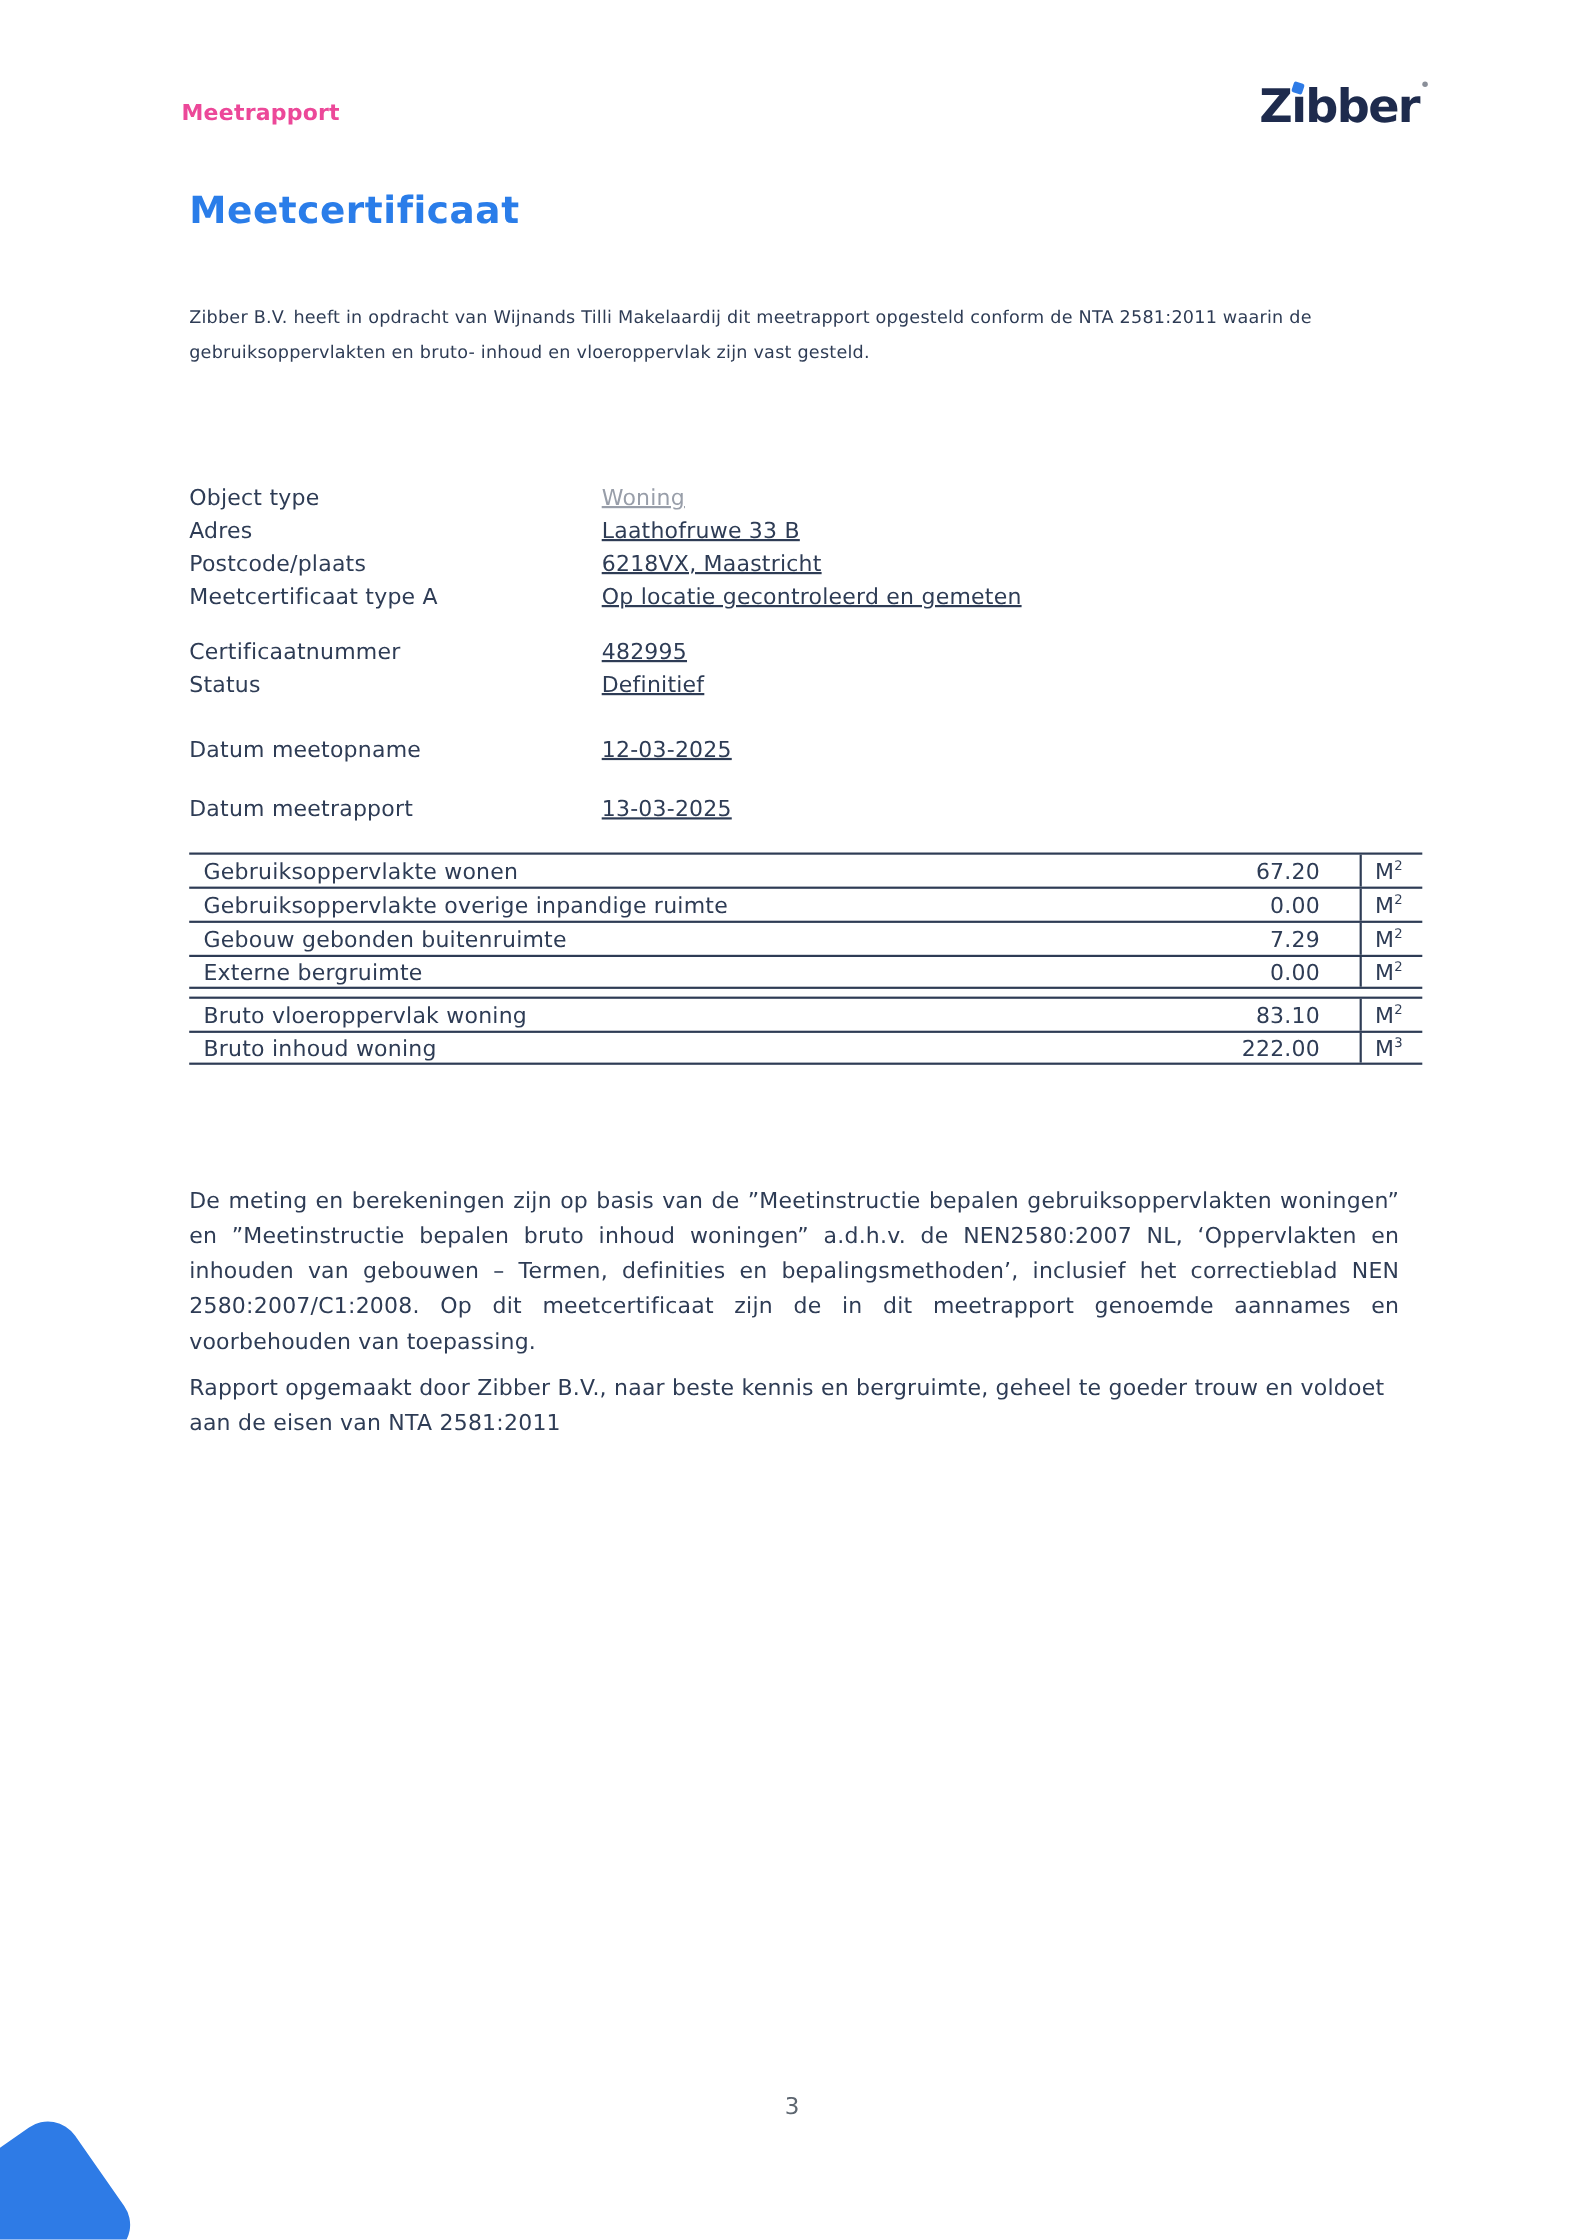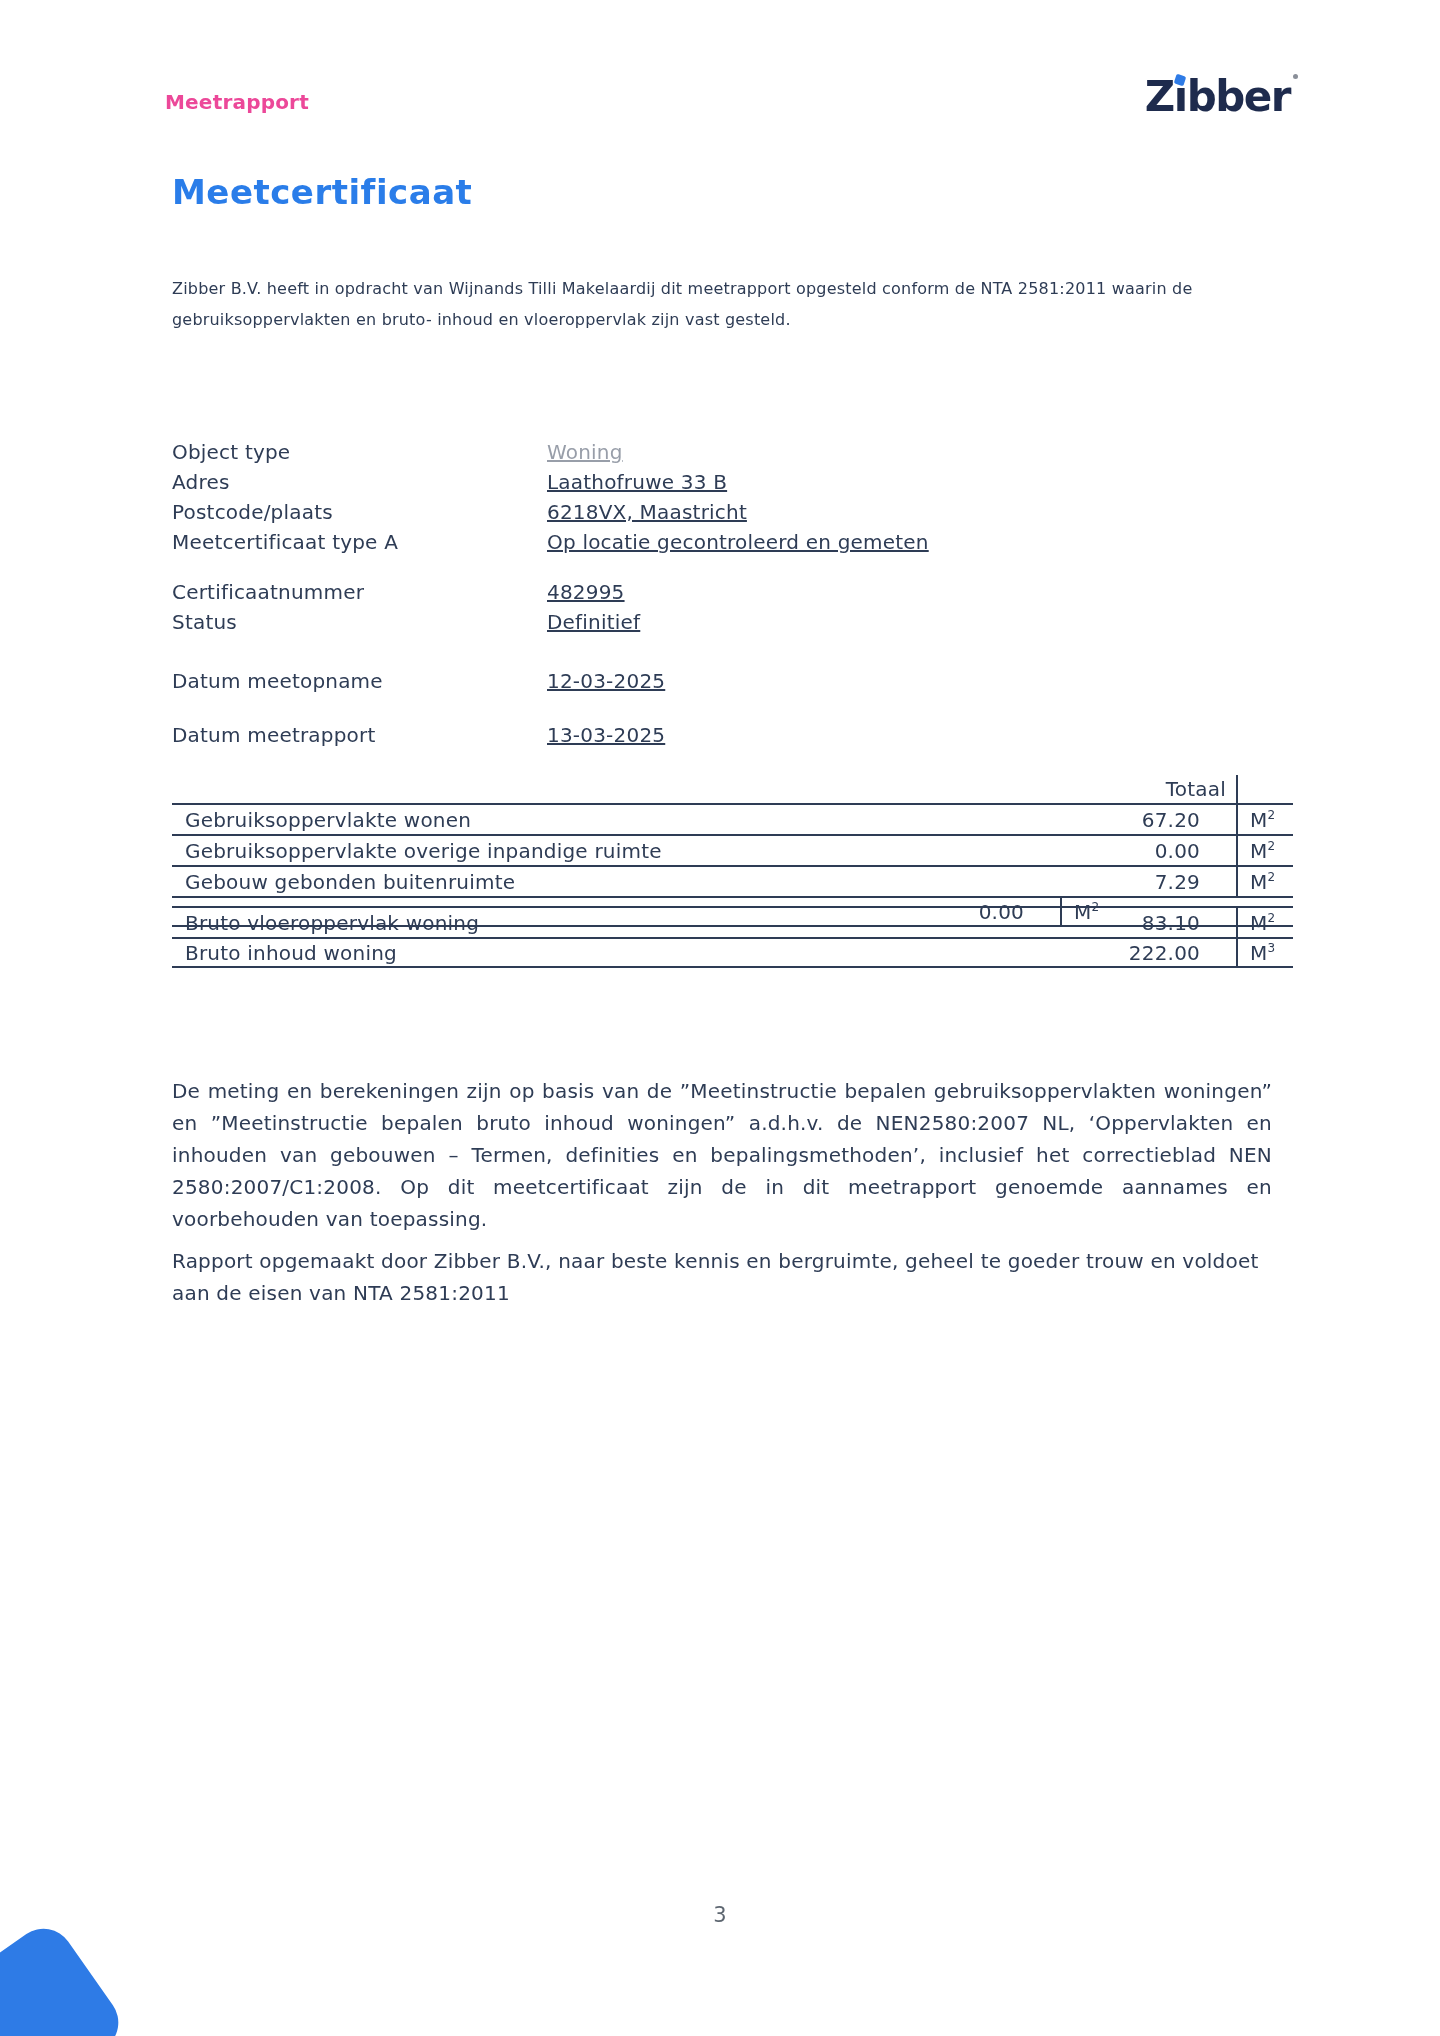--- a/index.html
+++ b/index.html
@@ -142,25 +142,20 @@
       <span class="val">12-03-2025</span>
     </div>
 
     <div class="detail-row gap-c">
       <span class="lbl">Datum meetrapport</span>
       <span class="val">13-03-2025</span>
     </div>
   </div>
 
   <div class="meas-table surface">
-    <div class="t-row t-head">
-      <span class="cell-label"></span>
-      <span class="cell-value">Totaal</span>
-      <span class="cell-unit"></span>
-    </div>
     <div class="t-row t-data">
       <span class="cell-label">Gebruiksoppervlakte wonen</span>
       <span class="cell-value">67.20</span>
       <span class="cell-unit">
           <span><span>M</span><sup>2</sup></span>
         </span>
     </div>
     <div class="t-row t-data">
       <span class="cell-label">Gebruiksoppervlakte overige inpandige ruimte</span>
       <span class="cell-value">0.00</span>
@@ -169,20 +164,21 @@
         </span>
     </div>
     <div class="t-row t-data">
       <span class="cell-label">Gebouw gebonden buitenruimte</span>
       <span class="cell-value">7.29</span>
       <span class="cell-unit">
           <span><span>M</span><sup>2</sup></span>
         </span>
     </div>
     <div class="t-row t-data">
+      <span class="cell-label">Externe bergruimte</span>
       <span class="cell-value">0.00</span>
       <span class="cell-unit">
           <span><span>M</span><sup>2</sup></span>
         </span>
     </div>
   </div>
 
   <div class="meas-table gross">
     <div class="t-row t-data">
       <span class="cell-label">Bruto vloeroppervlak woning</span>

